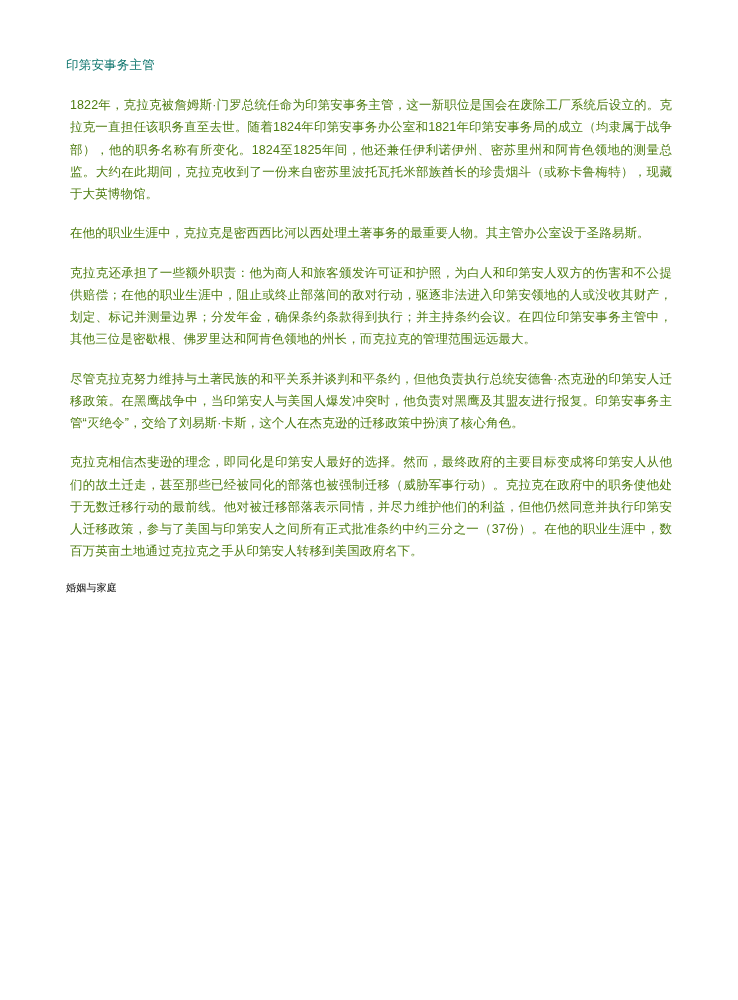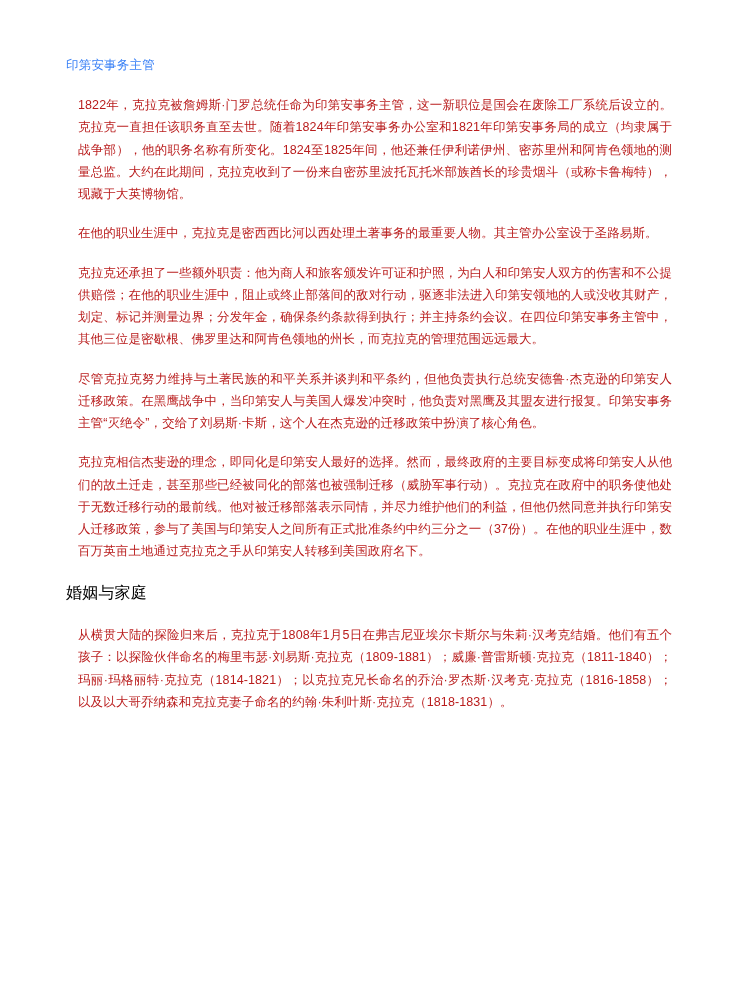--- a/index.html
+++ b/index.html
@@ -21,35 +21,35 @@
   }
   .content {
     position: absolute;
     left: 66px;
     top: 55px;
     width: 606px;
   }
   .heading {
     font-size: 12.5px;
     line-height: 1.6;
-    color: #3b82f6;
+    color: #0f766e;
     margin: 0 0 19px 0;
     letter-spacing: 0.2px;
   }
   .para {
     font-size: 12.5px;
     line-height: 1.78;
-    color: #b91c1c;
-    margin: 0 0 17px 12px;
+    color: #4d7c0f;
+    margin: 0 0 17px 4px;
     text-align: justify;
     text-justify: inter-character;
     letter-spacing: 0.1px;
   }
   .subheading {
-    font-size: 16px;
+    font-size: 10px;
     line-height: 1.6;
     color: #000;
     margin: 6px 0 19px 0;
     letter-spacing: 0.2px;
   }
   .page-number {
     position: absolute;
     left: 0;
     right: 0;
     top: 944px;
@@ -63,15 +63,14 @@
 
 <div class="page">
   <div class="content">
     <div class="heading">印第安事务主管</div>
     <p class="para">1822年，克拉克被詹姆斯·门罗总统任命为印第安事务主管，这一新职位是国会在废除工厂系统后设立的。克拉克一直担任该职务直至去世。随着1824年印第安事务办公室和1821年印第安事务局的成立（均隶属于战争部），他的职务名称有所变化。1824至1825年间，他还兼任伊利诺伊州、密苏里州和阿肯色领地的测量总监。大约在此期间，克拉克收到了一份来自密苏里波托瓦托米部族酋长的珍贵烟斗（或称卡鲁梅特），现藏于大英博物馆。</p>
     <p class="para">在他的职业生涯中，克拉克是密西西比河以西处理土著事务的最重要人物。其主管办公室设于圣路易斯。</p>
     <p class="para">克拉克还承担了一些额外职责：他为商人和旅客颁发许可证和护照，为白人和印第安人双方的伤害和不公提供赔偿；在他的职业生涯中，阻止或终止部落间的敌对行动，驱逐非法进入印第安领地的人或没收其财产，划定、标记并测量边界；分发年金，确保条约条款得到执行；并主持条约会议。在四位印第安事务主管中，其他三位是密歇根、佛罗里达和阿肯色领地的州长，而克拉克的管理范围远远最大。</p>
     <p class="para">尽管克拉克努力维持与土著民族的和平关系并谈判和平条约，但他负责执行总统安德鲁·杰克逊的印第安人迁移政策。在黑鹰战争中，当印第安人与美国人爆发冲突时，他负责对黑鹰及其盟友进行报复。印第安事务主管“灭绝令”，交给了刘易斯·卡斯，这个人在杰克逊的迁移政策中扮演了核心角色。</p>
     <p class="para">克拉克相信杰斐逊的理念，即同化是印第安人最好的选择。然而，最终政府的主要目标变成将印第安人从他们的故土迁走，甚至那些已经被同化的部落也被强制迁移（威胁军事行动）。克拉克在政府中的职务使他处于无数迁移行动的最前线。他对被迁移部落表示同情，并尽力维护他们的利益，但他仍然同意并执行印第安人迁移政策，参与了美国与印第安人之间所有正式批准条约中约三分之一（37份）。在他的职业生涯中，数百万英亩土地通过克拉克之手从印第安人转移到美国政府名下。</p>
     <div class="subheading">婚姻与家庭</div>
-    <p class="para">从横贯大陆的探险归来后，克拉克于1808年1月5日在弗吉尼亚埃尔卡斯尔与朱莉·汉考克结婚。他们有五个孩子：以探险伙伴命名的梅里韦瑟·刘易斯·克拉克（1809-1881）；威廉·普雷斯顿·克拉克（1811-1840）；玛丽·玛格丽特·克拉克（1814-1821）；以克拉克兄长命名的乔治·罗杰斯·汉考克·克拉克（1816-1858）；以及以大哥乔纳森和克拉克妻子命名的约翰·朱利叶斯·克拉克（1818-1831）。</p>
   </div>
 </div>
 
 </body></html>

